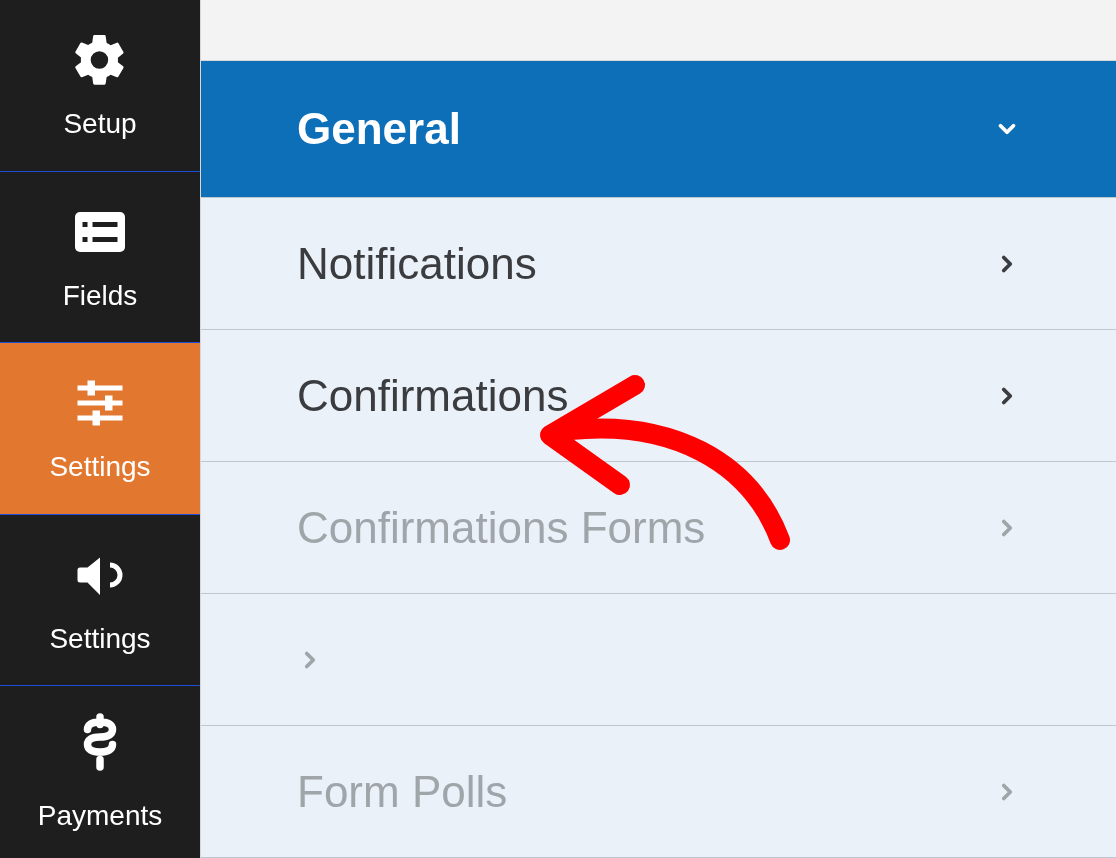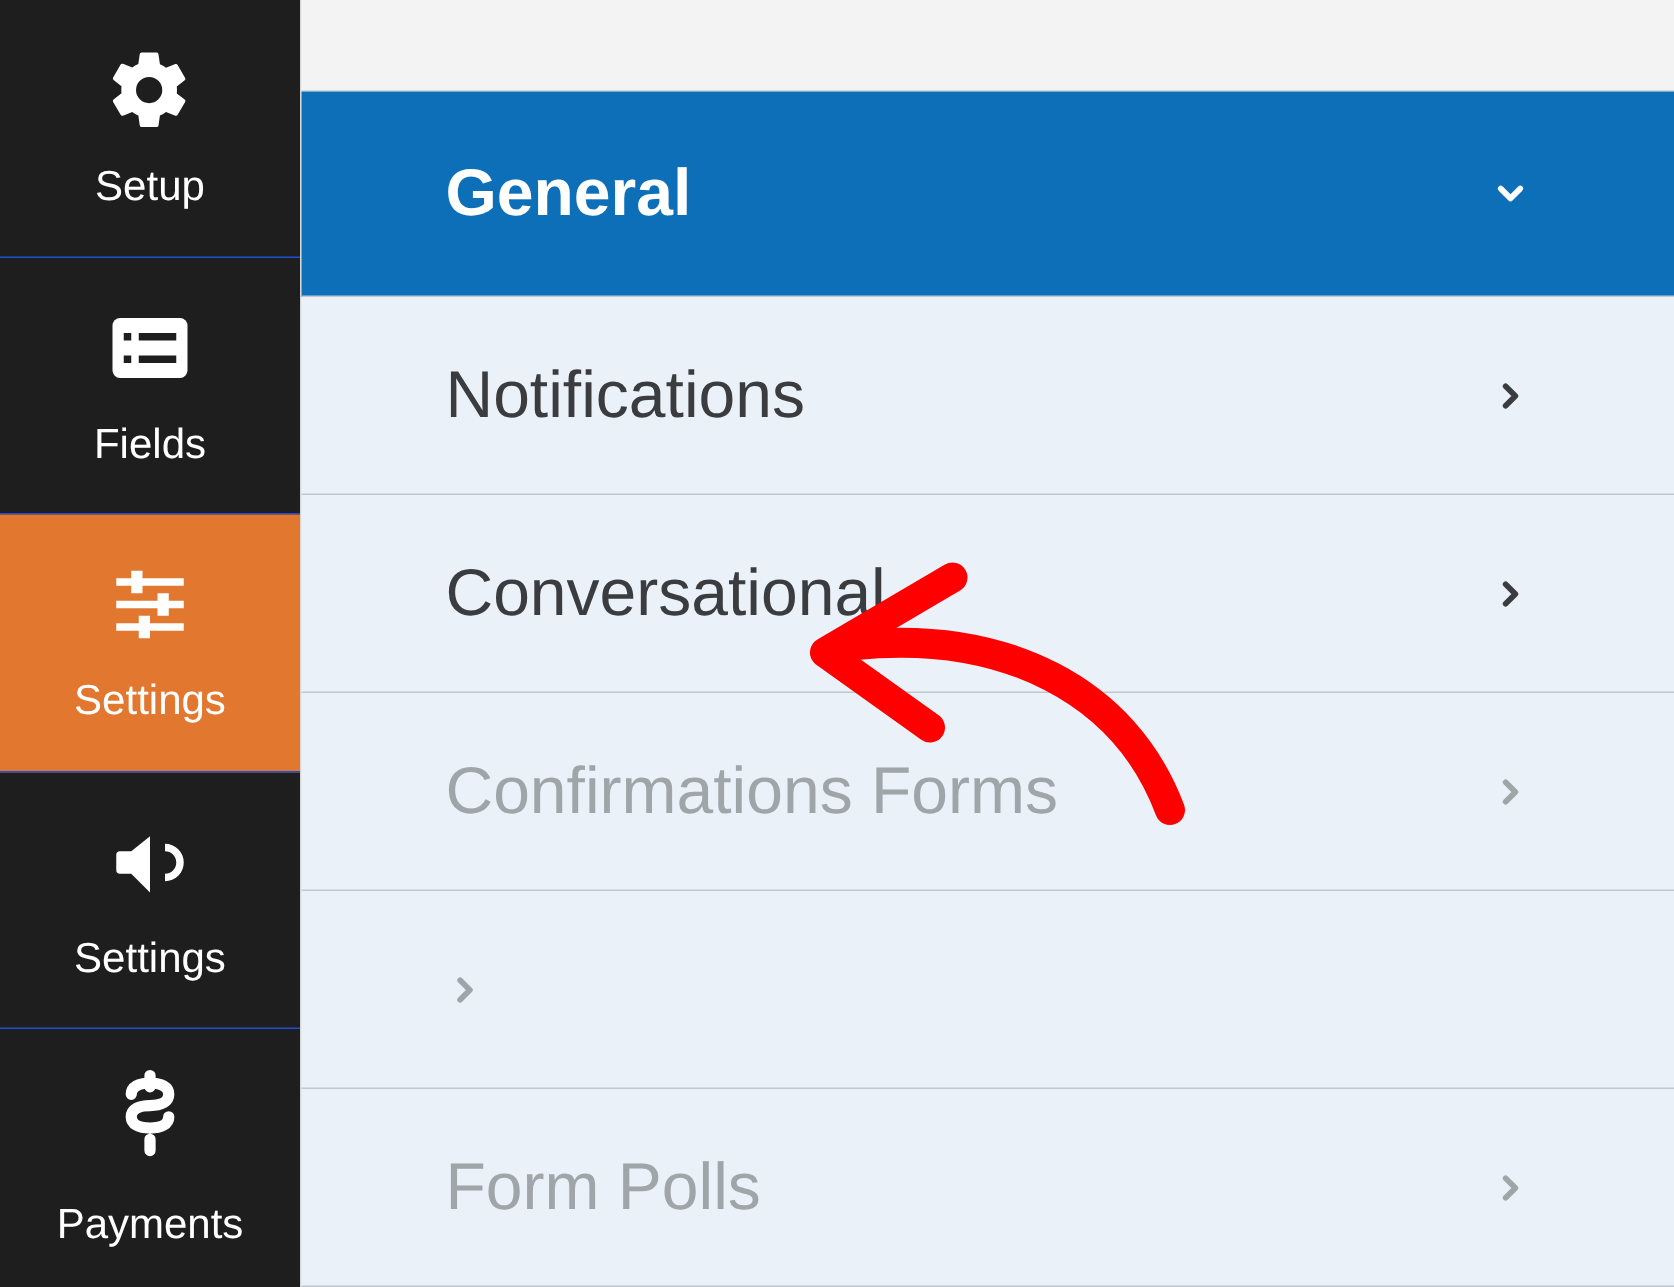--- a/index.html
+++ b/index.html
@@ -124,21 +124,21 @@
       <div class="row">
         <span class="label">Notifications</span>
         <span class="chevron">
           <svg viewBox="0 0 24 24">
               <polyline points="9 6 15 12 9 18"></polyline>
             </svg>
         </span>
       </div>
 
       <div class="row">
-        <span class="label">Conversational</span>
+        <span class="label">Confirmations</span>
         <span class="chevron">
           <svg viewBox="0 0 24 24">
               <polyline points="9 6 15 12 9 18"></polyline>
             </svg>
         </span>
       </div>
 
       <div class="row dimmed">
         <span class="label">Confirmations Forms</span>
         <span class="chevron">

